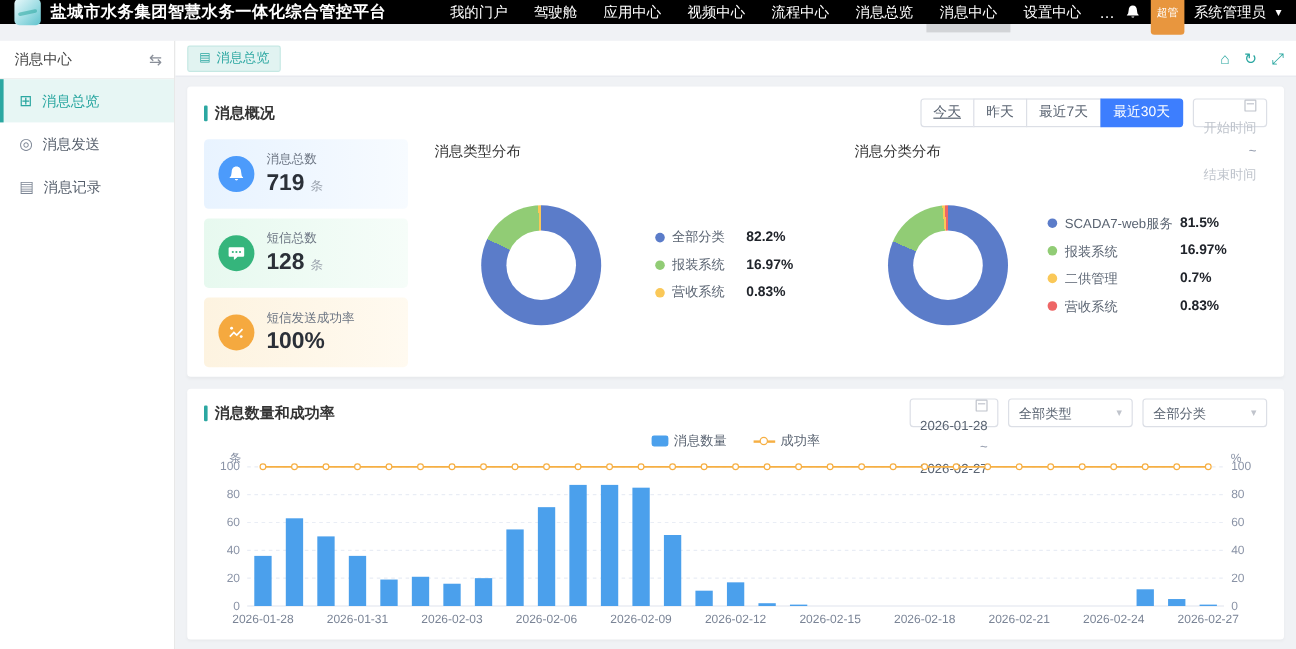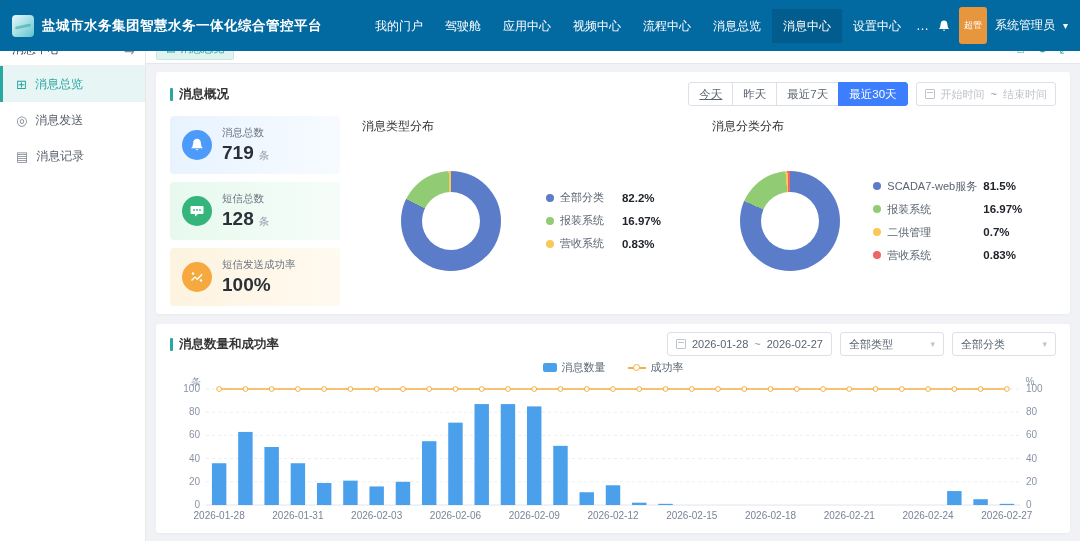--- a/index.html
+++ b/index.html
@@ -1,20 +1,20 @@
 <!DOCTYPE html>
 <html><head>
 <meta charset="utf-8">
 <style>
   * { box-sizing: border-box; margin: 0; padding: 0; }
   html,body { width:1080px; height:541px; overflow:hidden; }
   body { font-family:"Liberation Sans","DejaVu Sans",sans-serif; font-size:12px; background:#f0f2f5; position:relative; color:#333; }
 
   
-  .hdr { position:absolute; top:0; left:0; right:0; height:51px; background:#0369a1; display:flex; align-items:center; padding:0 12px; color:#fff; z-index:5; }
+  .hdr { position:absolute; top:0; left:0; right:0; height:20px; background:#000000; display:flex; align-items:center; padding:0 12px; color:#fff; z-index:5; }
   .logo { width:22px; height:22px; border-radius:4px; background:linear-gradient(135deg,#eaf9fb 0%,#9fdde4 55%,#5fc3cd 100%); margin-right:8px; flex:none; position:relative; overflow:hidden; }
   .logo::after { content:""; position:absolute; left:3px; top:10px; width:16px; height:3px; background:#2BA7A1; opacity:.55; border-radius:2px; transform:rotate(-12deg); }
   .title { font-size:13.5px; font-weight:bold; letter-spacing:.5px; white-space:nowrap; }
   .nav { display:flex; align-items:center; height:34px; margin-left:auto; }
   .nav-item { padding:0 11px; line-height:34px; font-size:12px; cursor:pointer; white-space:nowrap; }
   .nav-item.active { background:rgba(0,0,0,.12); }
   .hdr-right { display:flex; align-items:center; gap:8px; margin-left:4px; }
   .h-ico { font-size:13px; line-height:1; cursor:pointer; display:inline-flex; align-items:center; }
   .badge { background:#E8963E; color:#fff; font-size:9px; line-height:1; padding:14px 5px; border-radius:3px; white-space:nowrap; }
   .user { font-size:12px; white-space:nowrap; }
@@ -46,21 +46,21 @@
   .accent { width:3px; height:13px; background:#2BA7A1; border-radius:1px; margin-right:6px; flex:none; }
   .p-title { font-size:12.5px; font-weight:bold; color:#333; white-space:nowrap; }
 
   
   .p-head .right { margin-left:auto; display:flex; align-items:center; gap:8px; }
   .fgroup { display:flex; }
   .fbtn { height:24px; padding:0 10px; font-size:11.5px; background:#fff; border:1px solid #dcdfe6; color:#5a6472; cursor:pointer; margin-left:-1px; line-height:22px; }
   .fbtn:first-child { border-radius:3px 0 0 3px; margin-left:0;text-decoration:underline; }
   .fbtn:last-child { border-radius:0 3px 3px 0; }
   .fbtn.active { background:#3D7EFE; border-color:#3D7EFE; color:#fff; position:relative; }
-  .datebox { height:24px; border:1px solid #dcdfe6; border-radius:3px; display:flex; align-items:center; gap:6px; padding:0 8px; font-size:11px; color:#bfc4cc; background:#fff; cursor:pointer; }
+  .datebox { height:24px; border:1px solid #dcdfe6; border-radius:3px; display:flex; align-items:flex-end; gap:6px; padding:0 8px; font-size:11px; color:#bfc4cc; background:#fff; cursor:pointer;flex-direction:column; }
   .datebox .sep { color:#8a93a6; }
   .datebox.filled { color:#5a6472; }
   .cal { width:10px; height:10px; border:1px solid #c0c4cc; border-radius:1px; position:relative; flex:none; }
   .cal::before { content:""; position:absolute; left:1px; right:1px; top:2px; height:1px; background:#c0c4cc; }
   .select { height:24px; width:104px; border:1px solid #dcdfe6; border-radius:3px; display:flex; align-items:center; padding:0 8px; font-size:11px; color:#5a6472; background:#fff; cursor:pointer; }
   .select .sel-caret { margin-left:auto; color:#c0c4cc; font-size:9px; }
 
   
   .p1-body { display:flex; gap:16px; margin-top:10px; height:190px; }
   .stats { width:170px; flex:none; display:flex; flex-direction:column; gap:8px; }

